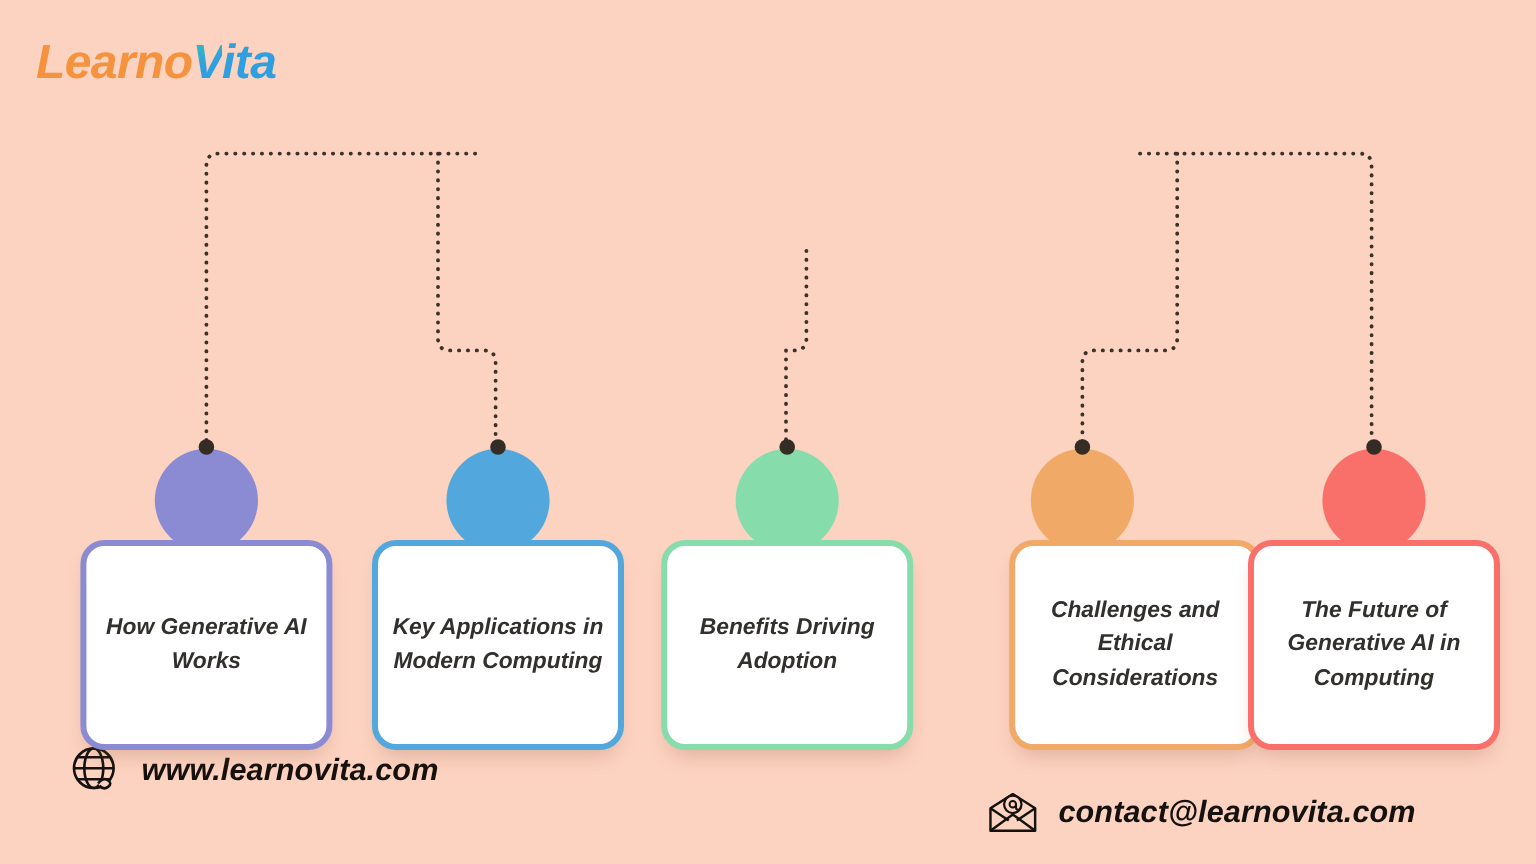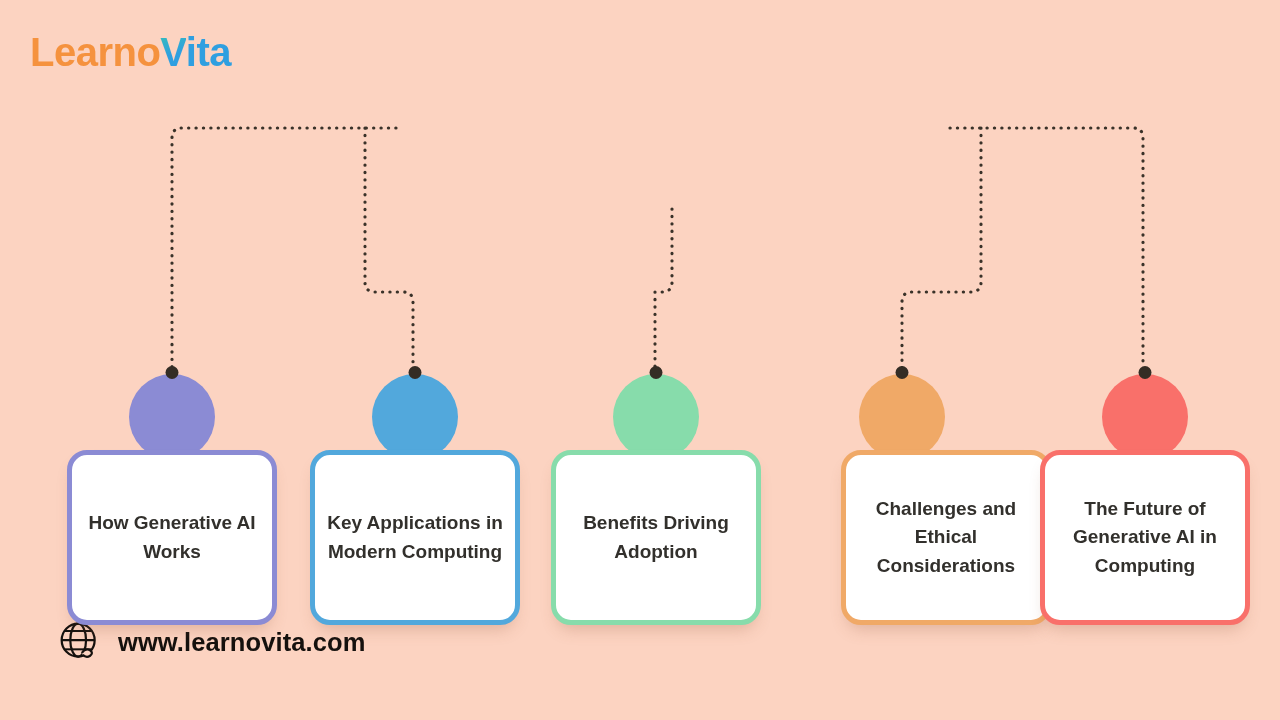--- a/index.html
+++ b/index.html
@@ -14,20 +14,21 @@
     font-family: "Liberation Sans", sans-serif;
     background: #fcd3c1;
     position: relative;
   }
 
   #canvas {
     position: relative;
     width: 1280px;
     height: 720px;
     background: #fcd3c1;
+    font-style: italic;
   }
 
   
   #logo {
     position: absolute;
     left: 30px;
     top: 32px;
     font-size: 40px;
     font-weight: 700;
     letter-spacing: -0.5px;
@@ -251,14 +252,26 @@
       <circle cx="22" cy="22" r="18" fill="none" stroke="#15110e" stroke-width="2.4"></circle>
       <ellipse cx="22" cy="22" rx="8.6" ry="18" fill="none" stroke="#15110e" stroke-width="2.4"></ellipse>
       <line x1="4" y1="22" x2="40" y2="22" stroke="#15110e" stroke-width="2.4"></line>
       <line x1="7.5" y1="12" x2="36.5" y2="12" stroke="#15110e" stroke-width="2.2"></line>
       <line x1="7.5" y1="32" x2="36.5" y2="32" stroke="#15110e" stroke-width="2.2"></line>
       <path d="M 26 36 q 4 -6 9 -3 q 4 3 0 6 q -4 3 -8 -1" fill="#fcd3c1" stroke="#15110e" stroke-width="2.4"></path>
     </svg>
     <span class="footer-text">www.learnovita.com</span>
   </div>
 
+  <div class="footer-item" id="footer-mail">
+    <svg class="footer-icon" viewBox="0 0 52 44">
+      <path d="M 4 40 L 4 18 L 26 4 L 48 18 L 48 40 Z" fill="none" stroke="#15110e" stroke-width="2.4" stroke-linejoin="round"></path>
+      <path d="M 4 40 L 26 24 L 48 40" fill="none" stroke="#15110e" stroke-width="2.4" stroke-linejoin="round"></path>
+      <path d="M 4 18 L 22 30" fill="none" stroke="#15110e" stroke-width="2.4"></path>
+      <path d="M 48 18 L 30 30" fill="none" stroke="#15110e" stroke-width="2.4"></path>
+      <circle cx="26" cy="14" r="8.6" fill="#fcd3c1" stroke="#15110e" stroke-width="2.2"></circle>
+      <circle cx="26" cy="14" r="3.2" fill="none" stroke="#15110e" stroke-width="2"></circle>
+      <path d="M 29.2 14 v 3.4 q 0 2 2.2 2 q 2.6 0 2.6 -4.2" fill="none" stroke="#15110e" stroke-width="2"></path>
+    </svg>
+    <span class="footer-text">contact@learnovita.com</span>
+  </div>
 
 </div>
 
 </body></html>

